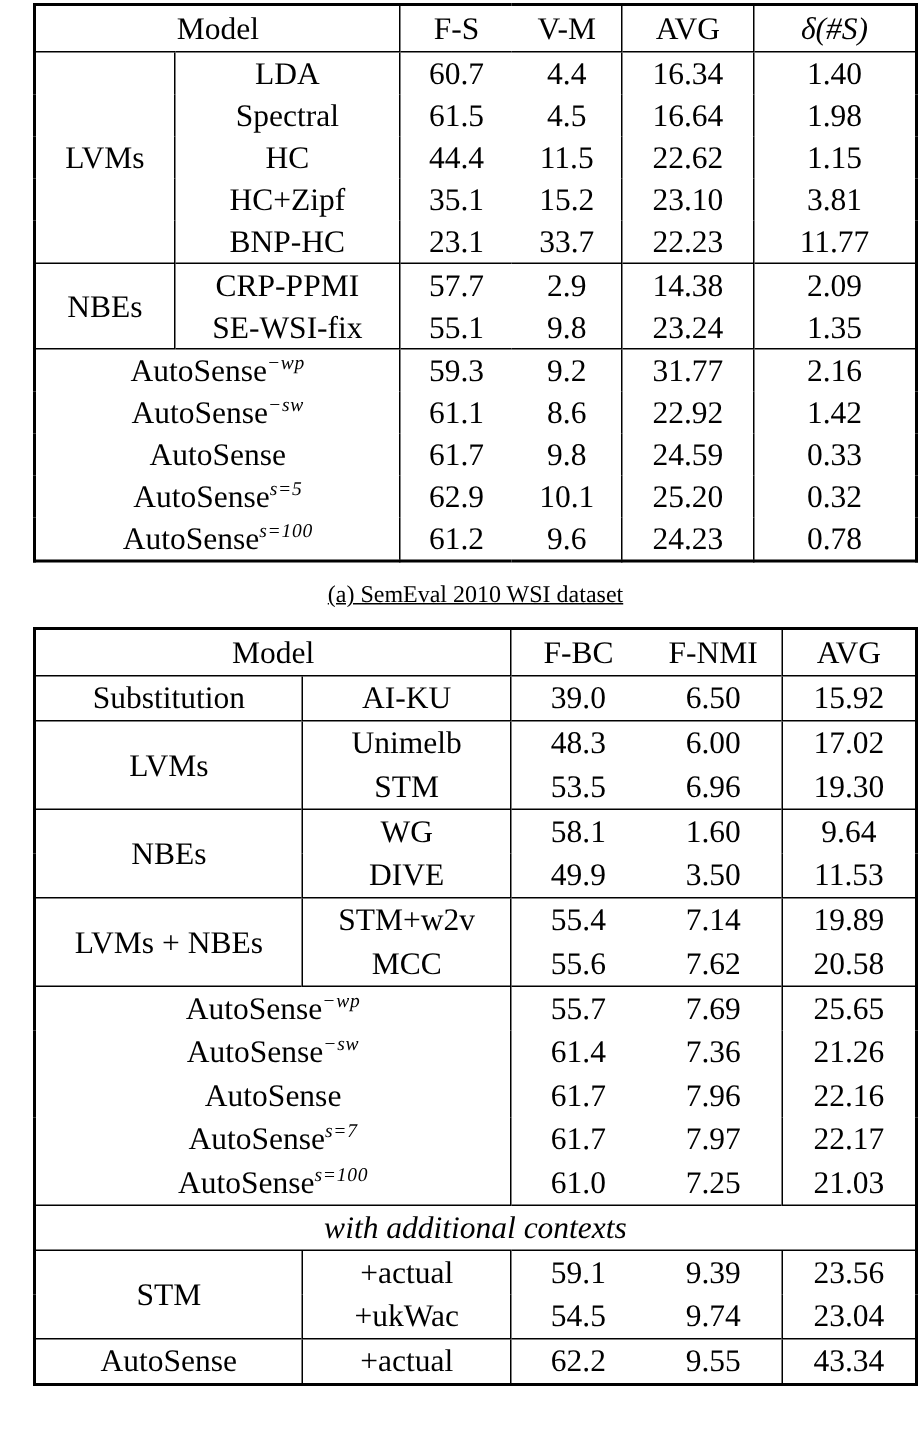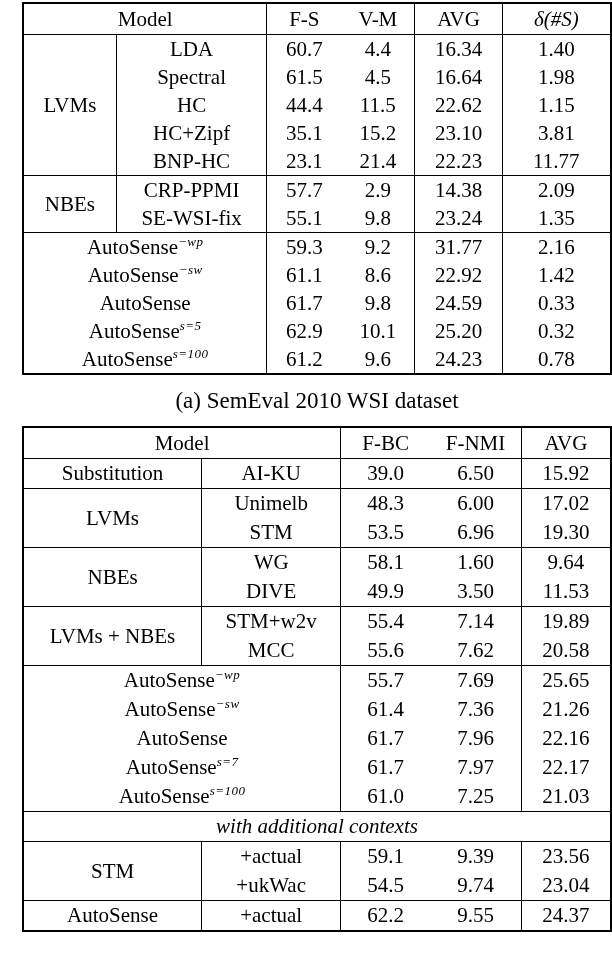--- a/index.html
+++ b/index.html
@@ -42,21 +42,22 @@
   sup {
     font-size: 13px;
     font-style: italic;
     line-height: 0;
     vertical-align: super;
     letter-spacing: 0.5px;
   }
 
   .caption {
     text-align: center;
-    font-size: 23px;
+    font-size: 16px;
+    text-decoration: underline;
   }
   .caption-a { margin: 13px 0 12px 0; }
   .caption-b { margin: 9px 0 0 0; }
 </style>
 </head>
 <body>
 
 <div class="sheet">
 
   <table class="tbl t1">
@@ -101,21 +102,21 @@
     <tr>
       <td class="bl">HC+Zipf</td>
       <td class="bl">35.1</td>
       <td>15.2</td>
       <td class="bl">23.10</td>
       <td class="bl">3.81</td>
     </tr>
     <tr>
       <td class="bl">BNP-HC</td>
       <td class="bl">23.1</td>
-      <td class="b">21.4</td>
+      <td class="b">33.7</td>
       <td class="bl">22.23</td>
       <td class="bl">11.77</td>
     </tr>
     <tr class="hl">
       <td rowspan="2">NBEs</td>
       <td class="bl">CRP-PPMI</td>
       <td class="bl">57.7</td>
       <td>2.9</td>
       <td class="bl">14.38</td>
       <td class="bl">2.09</td>
@@ -272,19 +273,19 @@
       <td class="bl">+ukWac</td>
       <td class="bl">54.5</td>
       <td class="b">9.74</td>
       <td class="bl">23.04</td>
     </tr>
     <tr class="hl">
       <td>AutoSense</td>
       <td class="bl">+actual</td>
       <td class="bl b">62.2</td>
       <td>9.55</td>
-      <td class="bl b">24.37</td>
+      <td class="bl b">43.34</td>
     </tr>
     </tbody>
   </table>
 
 
 </div>
 
 </body></html>

